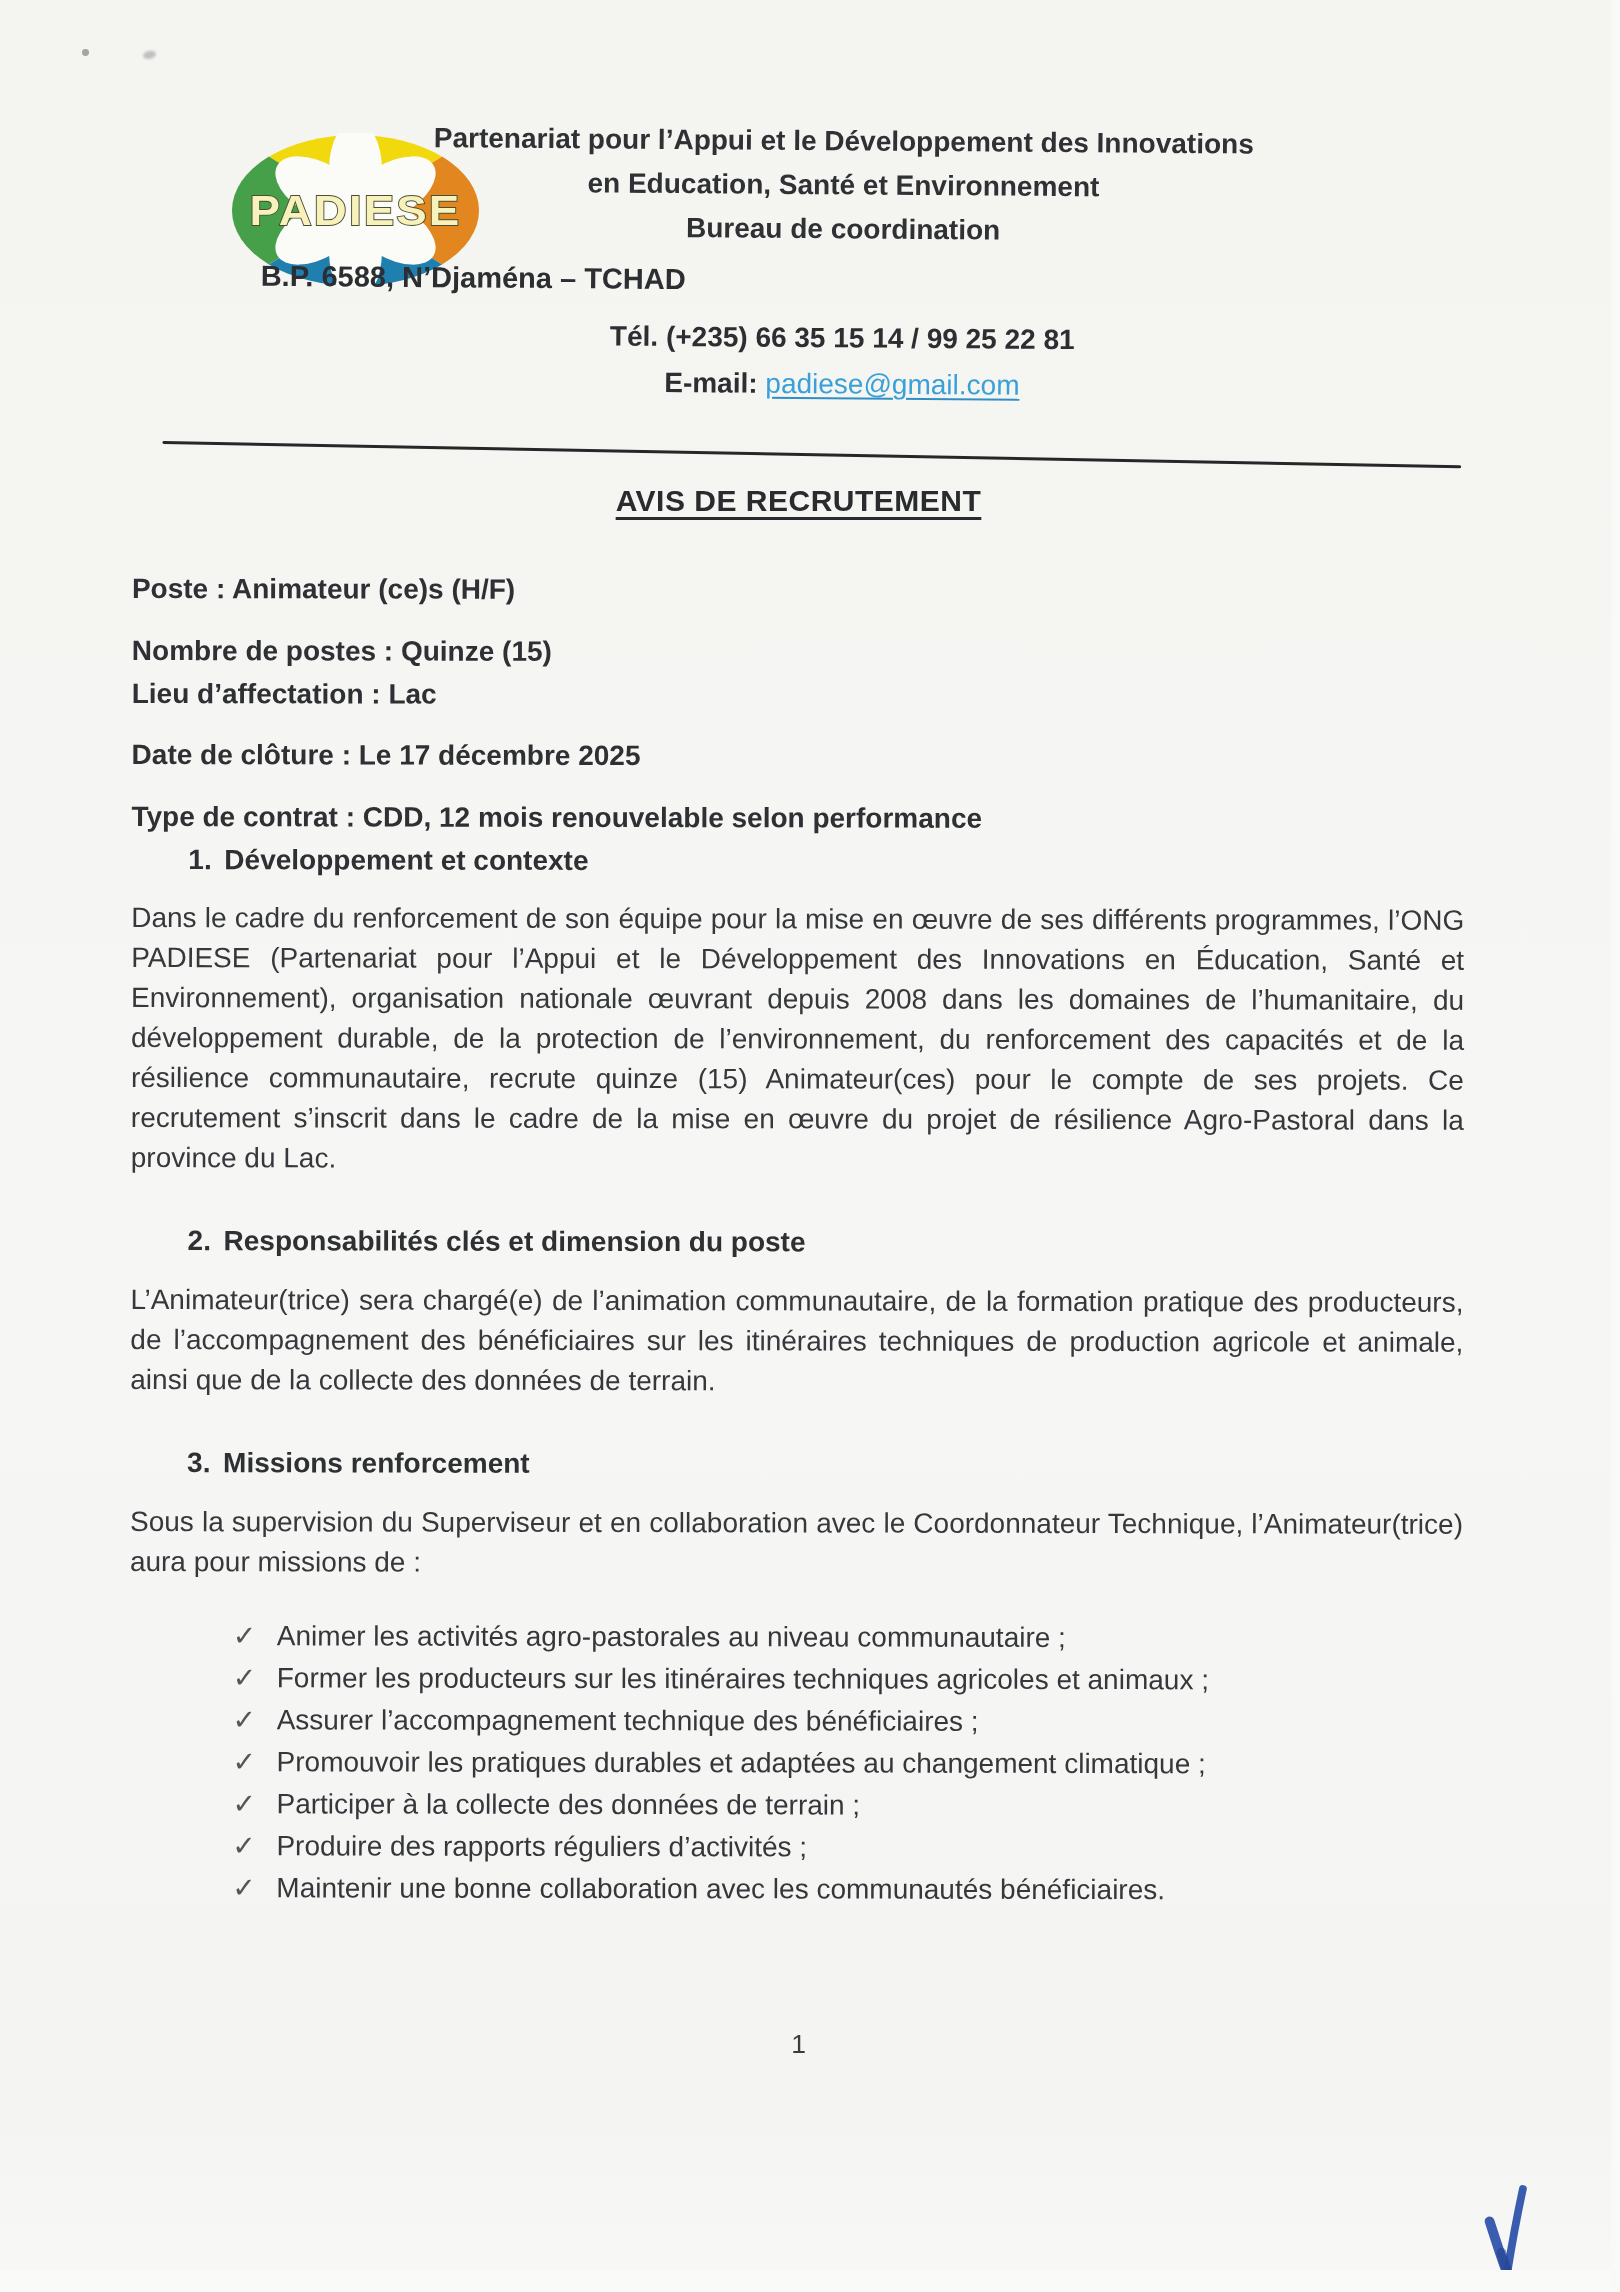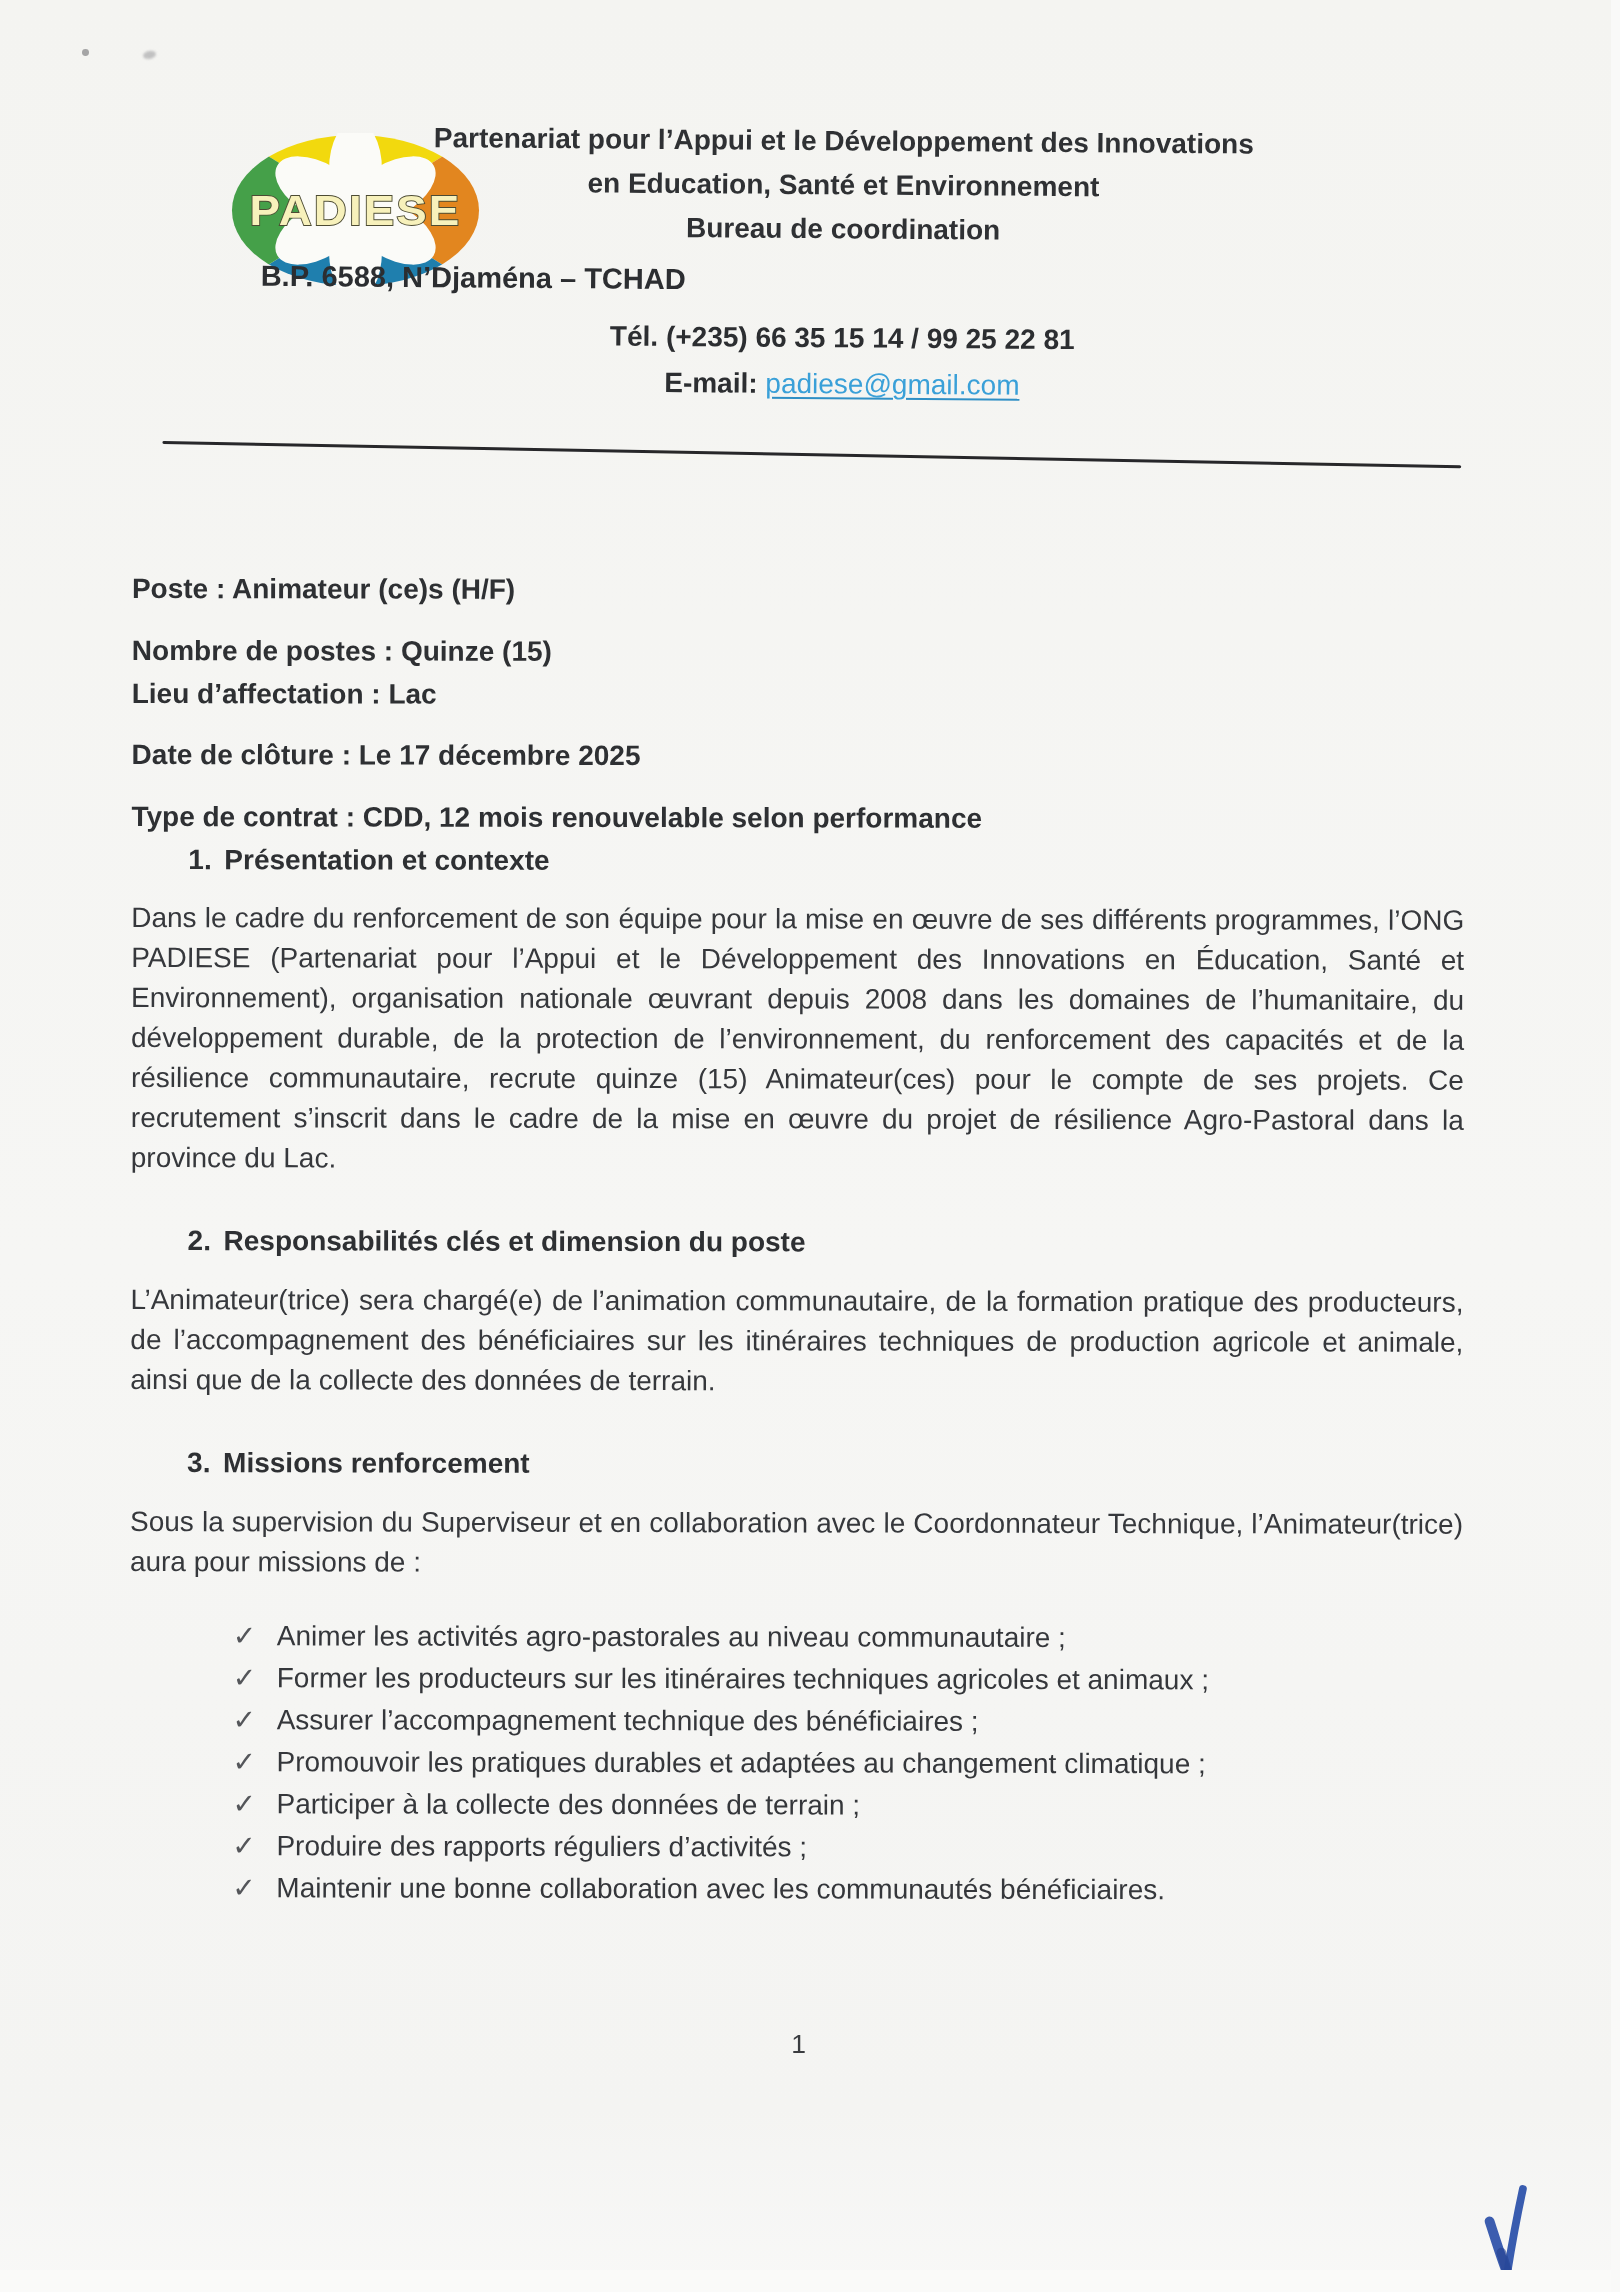--- a/index.html
+++ b/index.html
@@ -105,30 +105,33 @@
       <div>Tél. (+235) 66 35 15 14 / 99 25 22 81</div>
       <div>
         <span>E-mail:</span>
         <span class="email-link">padiese@gmail.com</span>
       </div>
     </div>
 
     <div class="divider"></div>
   </div>
 
+  <div class="doc-title">
+    <span>AVIS DE RECRUTEMENT</span>
+  </div>
 
   <div class="body-col">
     <p class="detail">Poste : Animateur (ce)s (H/F)</p>
     <p class="detail mt19">Nombre de postes : Quinze (15)</p>
     <p class="detail">Lieu d’affectation : Lac</p>
     <p class="detail mt19">Date de clôture : Le 17 décembre 2025</p>
     <p class="detail mt19">Type de contrat : CDD, 12 mois renouvelable selon performance</p>
 
     <p class="sec-head mt28">
-      <span class="sec-num">1.</span><span>Présentation et contexte</span>
+      <span class="sec-num">1.</span><span>Développement et contexte</span>
     </p>
     <p class="para">Dans le cadre du renforcement de son équipe pour la mise en œuvre de ses différents programmes, l’ONG PADIESE (Partenariat pour l’Appui et le Développement des Innovations en Éducation, Santé et Environnement), organisation nationale œuvrant depuis 2008 dans les domaines de l’humanitaire, du développement durable, de la protection de l’environnement, du renforcement des capacités et de la résilience communautaire, recrute quinze (15) Animateur(ces) pour le compte de ses projets. Ce recrutement s’inscrit dans le cadre de la mise en œuvre du projet de résilience Agro-Pastoral dans la province du Lac.</p>
 
     <p class="sec-head sec-gap">
       <span class="sec-num">2.</span><span>Responsabilités clés et dimension du poste</span>
     </p>
     <p class="para">L’Animateur(trice) sera chargé(e) de l’animation communautaire, de la formation pratique des producteurs, de l’accompagnement des bénéficiaires sur les itinéraires techniques de production agricole et animale, ainsi que de la collecte des données de terrain.</p>
 
     <p class="sec-head sec-gap">
       <span class="sec-num">3.</span><span>Missions renforcement</span>

